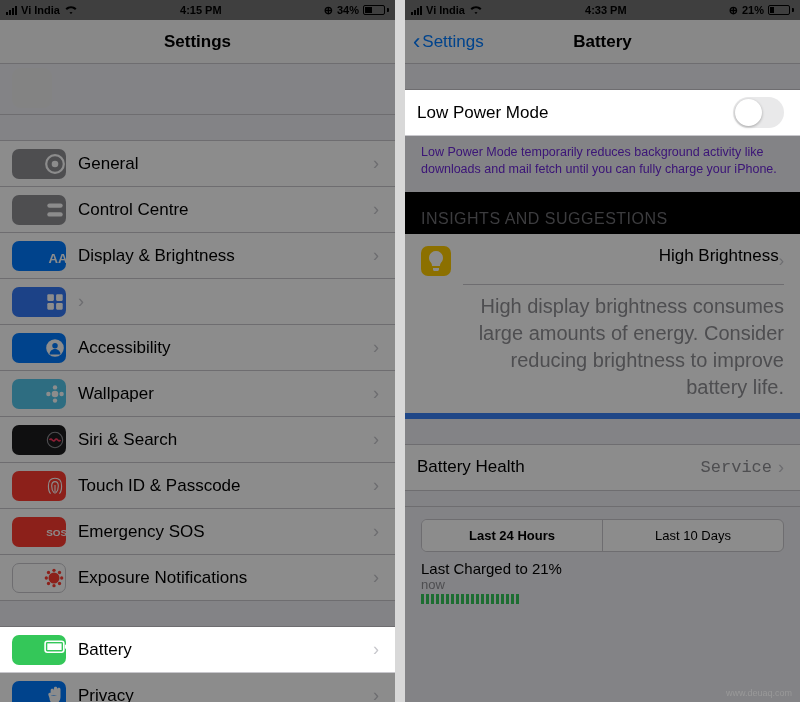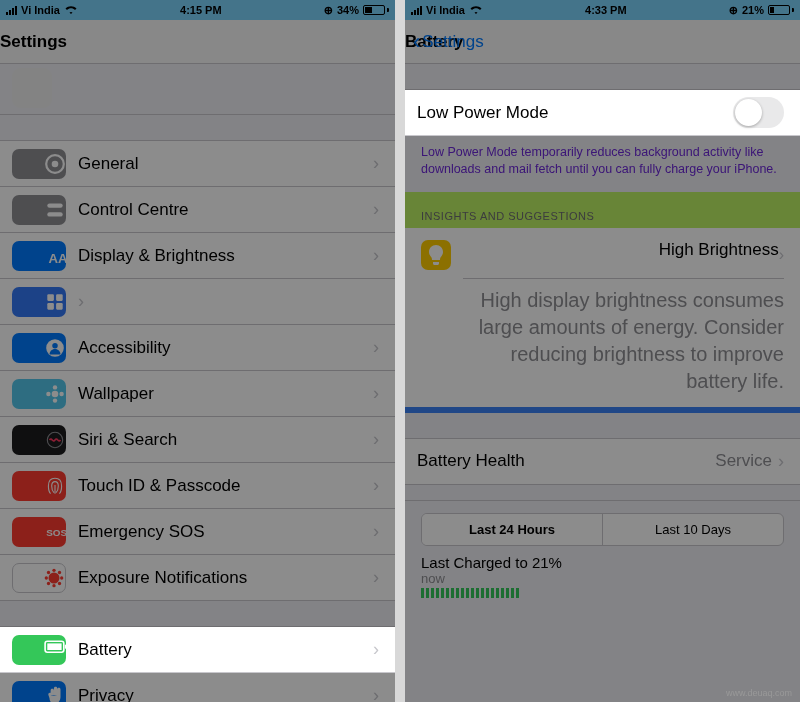--- a/index.html
+++ b/index.html
@@ -1,42 +1,42 @@
 <!DOCTYPE html>
 <html><head>
 <meta charset="utf-8">
 <style>
   * { box-sizing: border-box; margin: 0; padding: 0; font-family: -apple-system, "Helvetica Neue", Arial, sans-serif; }
   body { background: #d8d8d8; width: 800px; height: 702px; overflow: hidden; position: relative; }
   .stage { display: flex; gap: 10px; padding: 0; }
   .phone { width: 395px; height: 702px; background: #efeff4; position: relative; overflow: hidden; }
   .dim::after { content:""; position:absolute; inset:0; background:rgba(0,0,0,0.45); pointer-events:none; }
   .highlight { position: relative; z-index: 5; background:#fff; }
-  .statusbar { height:20px; display:flex; align-items:center; justify-content:space-between; padding:0 6px; font-size:11px; font-weight:600; color:#000; background:#7dd3fc; }
+  .statusbar { height:20px; display:flex; align-items:center; justify-content:space-between; padding:0 6px; font-size:11px; font-weight:600; color:#000; background:#737373; }
   .sb-left, .sb-right { display:flex; align-items:center; gap:4px; }
   .signal { display:flex; align-items:flex-end; gap:1px; }
   .signal span { width:2px; background:#000; display:block; }
   .signal span:nth-child(1){height:3px}.signal span:nth-child(2){height:5px}.signal span:nth-child(3){height:7px}.signal span:nth-child(4){height:9px}
   .wifi { font-size:11px; }
   .battery { display:flex; align-items:center; gap:2px; }
   .batt-body { width:22px; height:10px; border:1px solid #000; border-radius:2px; position:relative; }
   .batt-fill { position:absolute; left:1px; top:1px; bottom:1px; background:#000; }
   .batt-tip { width:2px; height:4px; background:#000; border-radius:0 1px 1px 0; }
-  .navbar { height:44px; background:#f7f7f7; border-bottom:1px solid #c8c7cc; display:flex; align-items:center; position:relative; }
+  .navbar { height:44px; background:#f7f7f7; border-bottom:1px solid #c8c7cc; display:flex; align-items:center; justify-content:center; position:relative; }
   .nav-title { font-size:17px; font-weight:600; }
   .nav-back { position:absolute; left:8px; display:flex; align-items:center; gap:2px; color:#007aff; font-size:17px; }
   .nav-back .chev { font-size:22px; line-height:1; }
   .list { background:#fff; }
   .row { display:flex; align-items:center; height:46px; padding:0 16px 0 12px; border-bottom:1px solid #c8c7cc; background:#fff; position:relative; }
   .row .icon { width:54px; height:30px; border-radius:7px; margin-right:12px; display:flex; align-items:center; justify-content:flex-end; flex-shrink:0; }
   .row .label { font-size:17px; flex:1; color:#000; }
   .row .chev { color:#c7c7cc; font-size:18px; }
-  .row .detail { color:#8e8e93; font-size:17px; margin-right:6px; }
+  .row .detail { color:#8e8e93; font-size:17px; margin-right:6px;font-family:Liberation Mono, monospace; }
   .section-gap { height:26px; background:#efeff4; border-bottom:1px solid #c8c7cc; }
-  .section-header { padding:18px 16px 6px; font-size:11px; color:#6d6d72; text-transform:uppercase; letter-spacing:0.5px; background:#bef264; }
+  .section-header { padding:18px 16px 6px; font-size:16px; color:#6d6d72; text-transform:uppercase; letter-spacing:0.5px; background:#000000; }
   .footer-text { padding:8px 16px 14px; font-size:12.5px; color:#6d28d9; line-height:1.35; background:#efeff4; }
   .toggle { width:51px; height:31px; border-radius:16px; position:relative; }
   .toggle .knob { width:27px; height:27px; background:#fff; border-radius:50%; position:absolute; top:2px; box-shadow:0 1px 3px rgba(0,0,0,0.3); }
   .toggle.on { background:#34c759; } .toggle.on .knob { right:2px; }
   .toggle.off { background:#e9e9ea; } .toggle.off .knob { left:2px; }
   .insight-row { display:flex; padding:12px 16px; background:#fff; border-bottom:6px solid #3b82f6;text-align:right; }
   .insight-icon { width:30px; height:30px; border-radius:7px; background:#ffcc00; margin-right:12px; display:flex; align-items:center; justify-content:center; flex-shrink:0; }
   .insight-body { flex:1; }
   .insight-title { font-size:17px; color:#000; margin-bottom:10px; }
   .insight-desc { font-size:20px; color:#8e8e93; line-height:1.35; }

